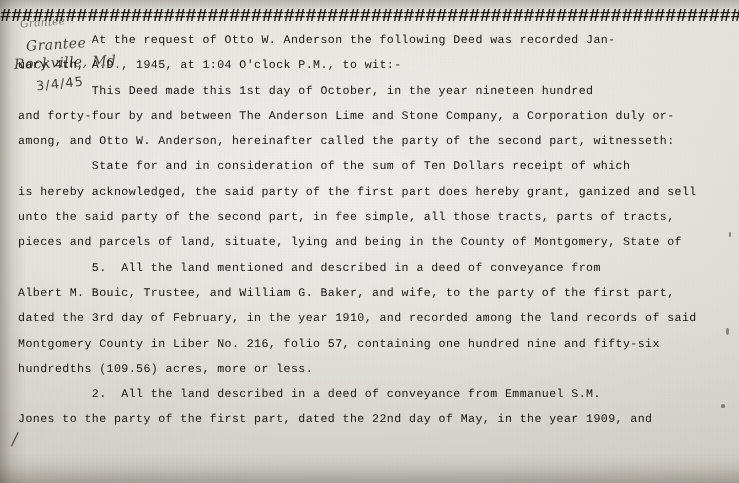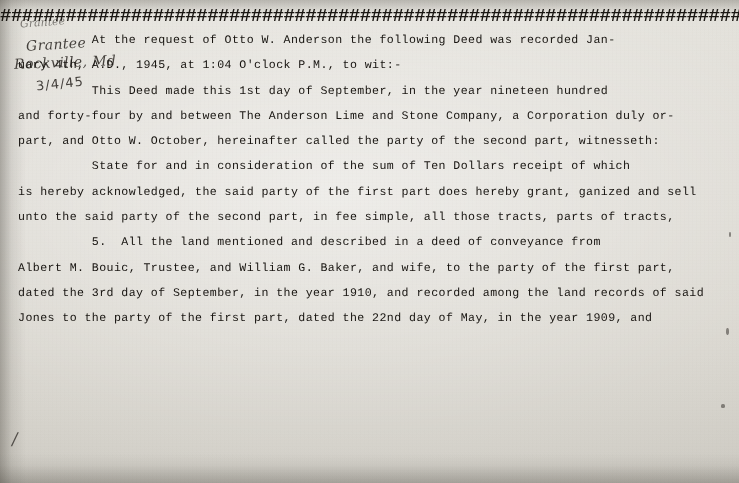--- a/index.html
+++ b/index.html
@@ -157,28 +157,32 @@
 
   <div class="hand" id="hand-stamp">Grantee</div>
   <div class="hand" id="hand-grantee">Grantee</div>
   <div class="hand" id="hand-city">Rockville, Md</div>
   <div class="hand" id="hand-date">3/4/45</div>
   <div class="hand" id="hand-slash">/</div>
 
   <div id="body-text">
     <div class="tline">          At the request of Otto W. Anderson the following Deed was recorded Jan-</div>
     <div class="tline">uary 4th, A.D., 1945, at 1:04 O'clock P.M., to wit:-</div>
-    <div class="tline">          This Deed made this 1st day of September, in the year nineteen hundred</div>
+    <div class="tline">          This Deed made this 1st day of October, in the year nineteen hundred</div>
     <div class="tline">and forty-four by and between The Anderson Lime and Stone Company, a Corporation duly or-</div>
-    <div class="tline">part, and Otto W. October, hereinafter called the party of the second part, witnesseth:</div>
+    <div class="tline">among, and Otto W. Anderson, hereinafter called the party of the second part, witnesseth:</div>
     <div class="tline">          State for and in consideration of the sum of Ten Dollars receipt of which</div>
     <div class="tline">is hereby acknowledged, the said party of the first part does hereby grant, ganized and sell</div>
     <div class="tline">unto the said party of the second part, in fee simple, all those tracts, parts of tracts,</div>
+    <div class="tline">pieces and parcels of land, situate, lying and being in the County of Montgomery, State of</div>
     <div class="tline">          5.  All the land mentioned and described in a deed of conveyance from</div>
     <div class="tline">Albert M. Bouic, Trustee, and William G. Baker, and wife, to the party of the first part,</div>
-    <div class="tline">dated the 3rd day of September, in the year 1910, and recorded among the land records of said</div>
+    <div class="tline">dated the 3rd day of February, in the year 1910, and recorded among the land records of said</div>
+    <div class="tline">Montgomery County in Liber No. 216, folio 57, containing one hundred nine and fifty-six</div>
+    <div class="tline">hundredths (109.56) acres, more or less.</div>
+    <div class="tline">          2.  All the land described in a deed of conveyance from Emmanuel S.M.</div>
     <div class="tline">Jones to the party of the first part, dated the 22nd day of May, in the year 1909, and</div>
   </div>
 
   <div class="fleck" id="fleck-3"></div>
   <div class="fleck" id="fleck-1"></div>
   <div class="fleck" id="fleck-2"></div>
 </div>
 
 </body></html>

